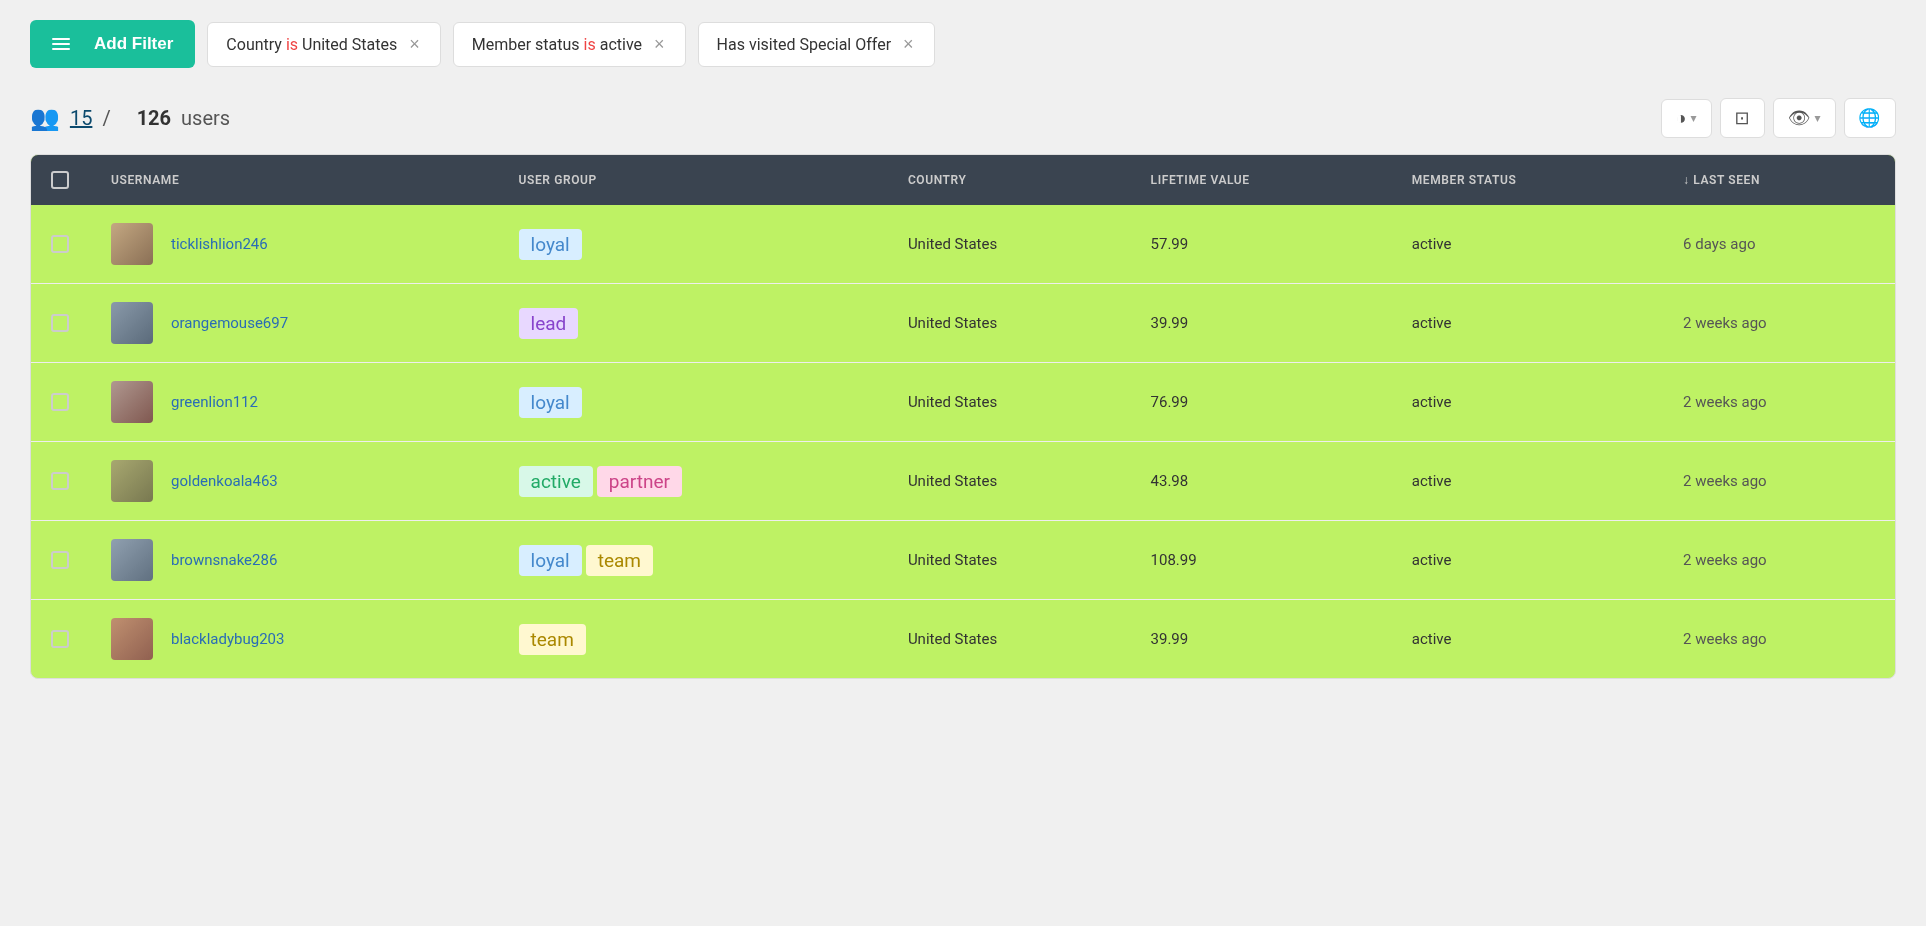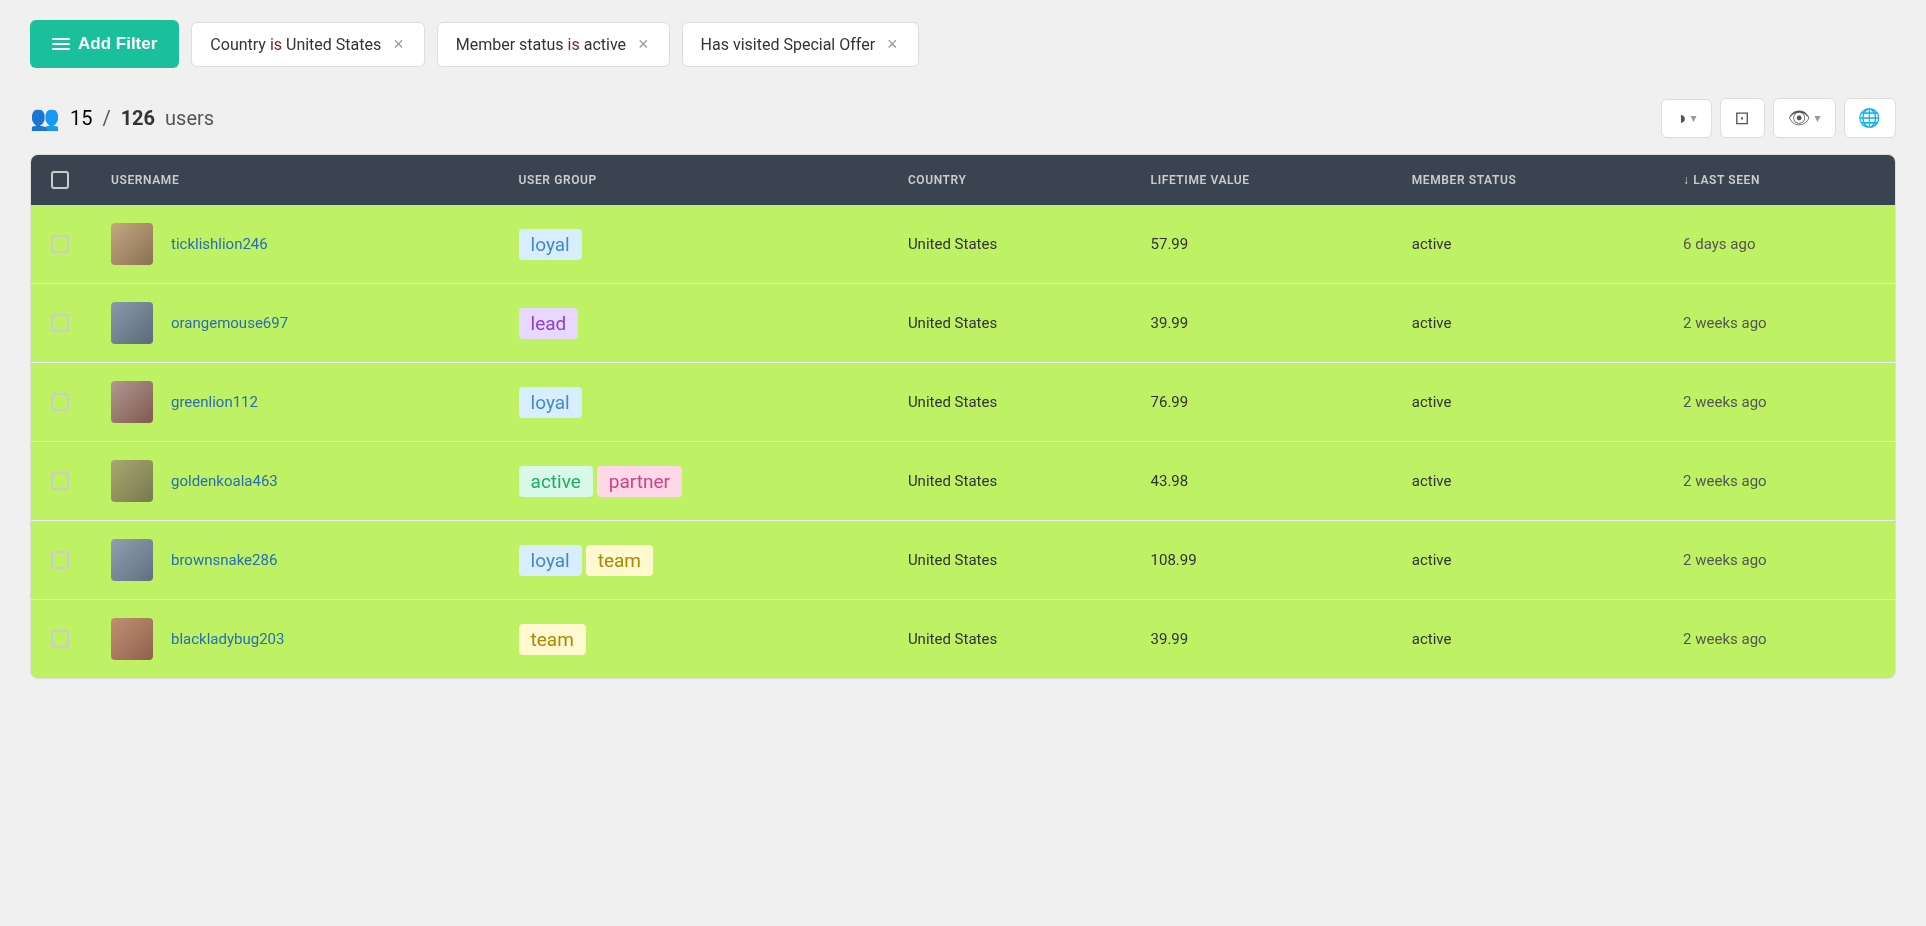--- a/index.html
+++ b/index.html
@@ -15,21 +15,21 @@
       display: flex;
       align-items: center;
       gap: 12px;
       margin-bottom: 30px;
       flex-wrap: wrap;
     }
 
     .add-filter-btn {
       display: flex;
       align-items: center;
-      gap: 8px;
+      gap: 24px;
       background: #1abf9b;
       color: white;
       border: none;
       border-radius: 6px;
       padding: 14px 22px;
       font-size: 17px;
       font-weight: 700;
       cursor: pointer;
       white-space: nowrap;
     }
@@ -53,21 +53,21 @@
       gap: 10px;
       background: white;
       border: 1px solid #ddd;
       border-radius: 6px;
       padding: 12px 18px;
       font-size: 16px;
       color: #333;
     }
 
     .filter-chip .filter-is {
-      color: #7f1d1d;
+      color: #ef4444;
     }
 
     .filter-chip .close-btn {
       background: none;
       border: none;
       cursor: pointer;
       font-size: 18px;
       color: #999;
       padding: 0 2px;
       line-height: 1;
@@ -89,25 +89,27 @@
       color: #555;
     }
 
     .users-icon {
       font-size: 24px;
       color: #555;
     }
 
     .users-count .count-filtered {
       font-weight: 400;
-      color: #000000;
+      color: #0c4a6e;
+      text-decoration: underline;
     }
     .users-count .count-total {
       font-weight: 700;
       color: #333;
+      margin-left: 16px;
     }
 
     .toolbar-icons {
       display: flex;
       align-items: center;
       gap: 8px;
     }
 
     .toolbar-icon-btn {
       display: flex;

